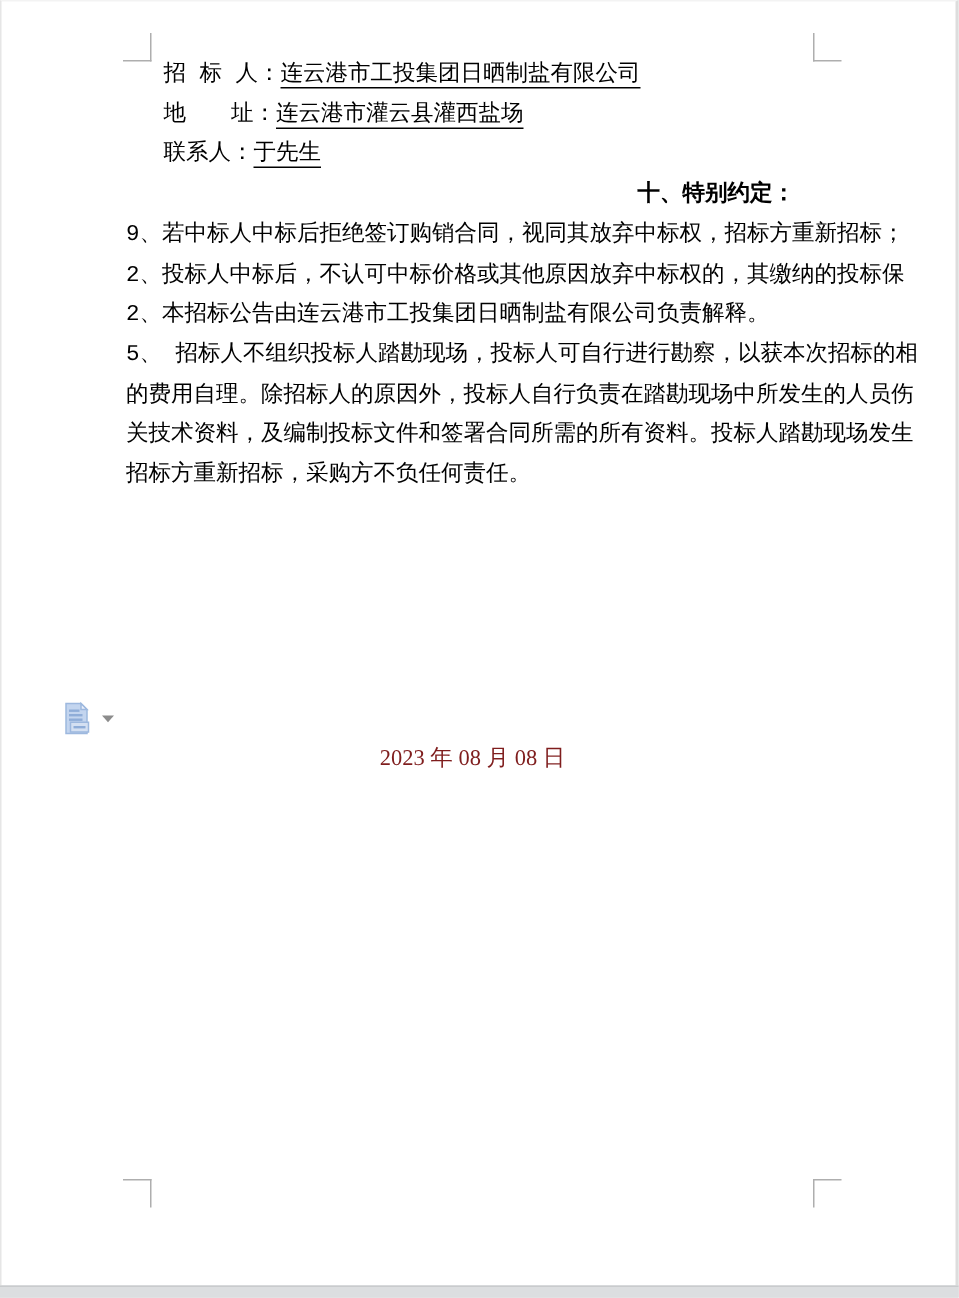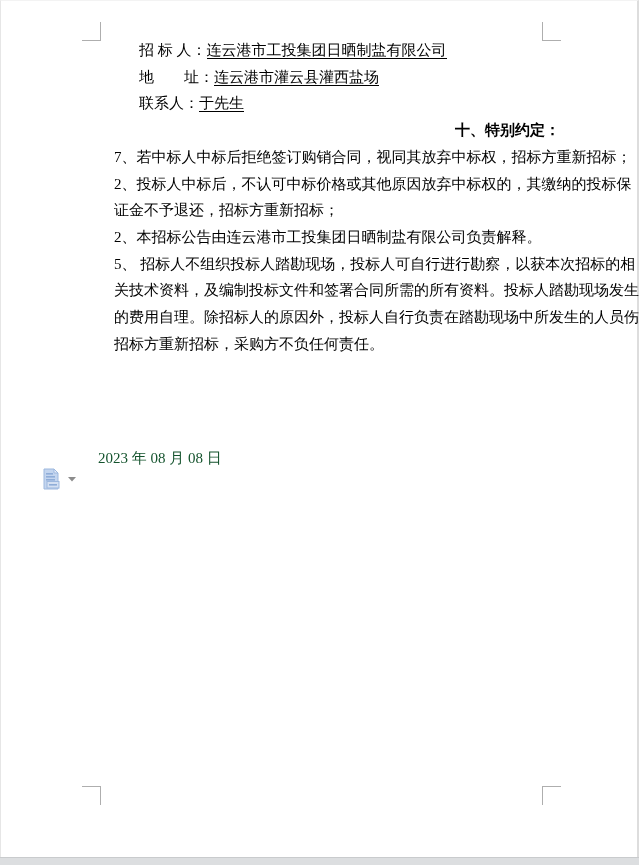--- a/index.html
+++ b/index.html
@@ -37,43 +37,44 @@
     width: 18px; height: 18px;
     border: 0 solid #aeaeae;
   }
   .mark.tl { left: 81px;  top: 21px;  border-right-width: 1px; border-bottom-width: 1px; }
   .mark.tr { left: 541px; top: 21px;  border-left-width: 1px;  border-bottom-width: 1px; }
   .mark.bl { left: 81px;  top: 785px; border-right-width: 1px; border-top-width: 1px; }
   .mark.br { left: 541px; top: 785px; border-left-width: 1px;  border-top-width: 1px; }
 
   .content {
     position: absolute;
-    left: 113px;
+    left: 83px;
     top: 36px;
     width: 446px;
     font-size: 15px;
     line-height: 26.7px;
     color: #000;
+    font-family: Liberation Mono, monospace;
   }
   .line { white-space: pre; }
   .field-row { padding-left: 25px; }
   .u { border-bottom: 1px solid #000; }
   .heading { font-weight: bold; text-align: right; }
 
   .date-line {
     position: absolute;
     left: 97px;
-    top: 448px;
+    top: 496px;
     width: 446px;
     box-sizing: border-box;
     padding-right: 12px;
-    text-align: left;
+    text-align: center;
     font-size: 15px;
     line-height: 18px;
-    color: #14532d;
+    color: #7f1d1d;
     white-space: pre;
   }
   .paste-btn {
     position: absolute;
     left: 41px;
     top: 466px;
     width: 36px;
     height: 26px;
     cursor: pointer;
   }
@@ -90,27 +91,26 @@
   <div class="mark br"></div>
 
   <div class="content">
 
     <div class="line field-row"><span>招 标 人：</span><span class="u">连云港市工投集团日晒制盐有限公司</span></div>
     <div class="line field-row"><span>地　　址：</span><span class="u">连云港市灌云县灌西盐场</span></div>
     <div class="line field-row"><span>联系人：</span><span class="u">于先生</span></div>
 
     <div class="line heading">十、特别约定：</div>
 
-    <div class="line">7、若中标人中标后拒绝签订购销合同，视同其放弃中标权，招标方重新招标；</div>
+    <div class="line">9、若中标人中标后拒绝签订购销合同，视同其放弃中标权，招标方重新招标；</div>
     <div class="line">2、投标人中标后，不认可中标价格或其他原因放弃中标权的，其缴纳的投标保</div>
-    <div class="line">证金不予退还，招标方重新招标；</div>
     <div class="line">2、本招标公告由连云港市工投集团日晒制盐有限公司负责解释。</div>
     <div class="line">5、 招标人不组织投标人踏勘现场，投标人可自行进行勘察，以获本次招标的相</div>
+    <div class="line">的费用自理。除招标人的原因外，投标人自行负责在踏勘现场中所发生的人员伤</div>
     <div class="line">关技术资料，及编制投标文件和签署合同所需的所有资料。投标人踏勘现场发生</div>
-    <div class="line">的费用自理。除招标人的原因外，投标人自行负责在踏勘现场中所发生的人员伤</div>
     <div class="line">招标方重新招标，采购方不负任何责任。</div>
 
   </div>
 
   <div class="date-line">2023 年 08 月 08 日</div>
 
   <div class="paste-btn" title="">
     <svg width="36" height="26" viewBox="0 0 36 26">
       <g>
         <path d="M2 2 h10 l4 4 v16 h-14 z" fill="#c3d5ef" stroke="#9db8de" stroke-width="1"></path>

